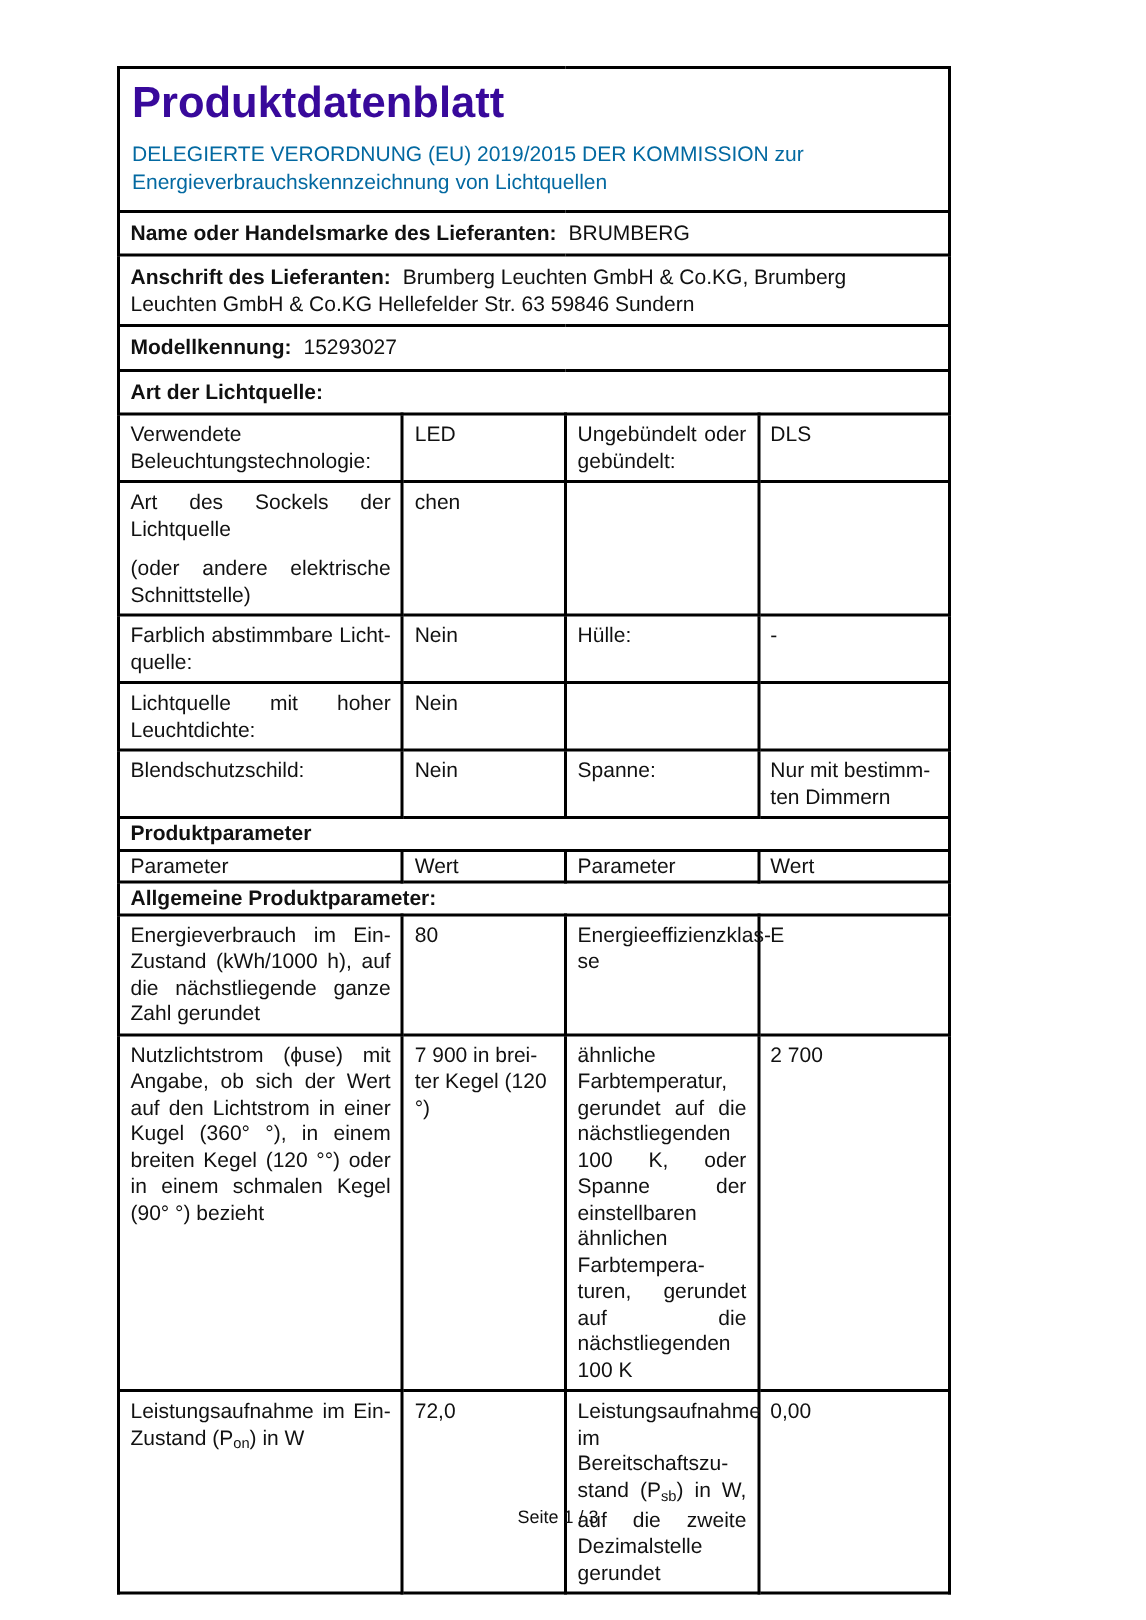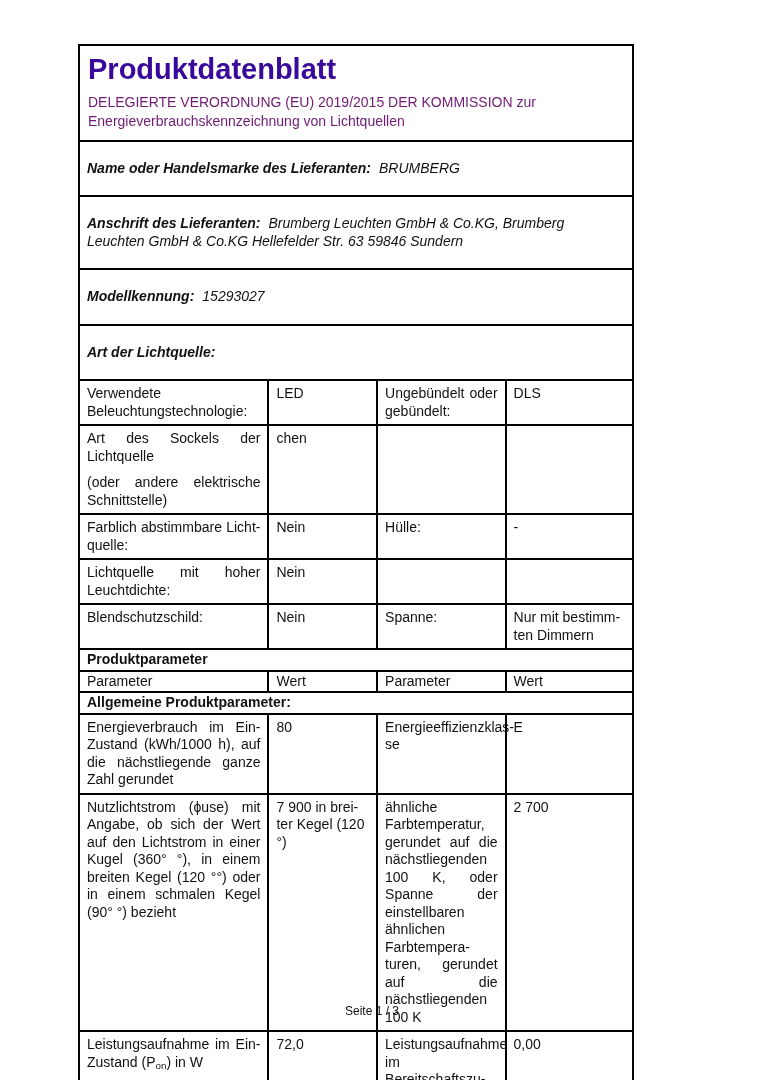--- a/index.html
+++ b/index.html
@@ -32,24 +32,24 @@
   .title-cell { padding: 6px 8px 8px 8px !important; }
   .doc-title {
     font-size: 29px;
     font-weight: bold;
     line-height: 1.2;
   }
   .doc-subtitle {
     margin-top: 6px;
     font-size: 14px;
     line-height: 1.4;
-    color: #701a75;
+    color: #0369a1;
   }
   .pre { white-space: pre-line; }
-  .label-row { padding: 18px 7px !important; font-style: italic; }
+  .label-row { padding: 5px 7px !important; }
   .lbl { font-weight: bold; }
   .val-inline { margin-left: 8px; }
   .param { text-align: justify; }
   .val { white-space: pre-line; }
   .center-head {
     font-weight: bold;
     padding: 1px 7px !important;
   }
   .hdr-cell { padding: 1px 7px !important; }
   .para-gap { margin-top: 9px; }

